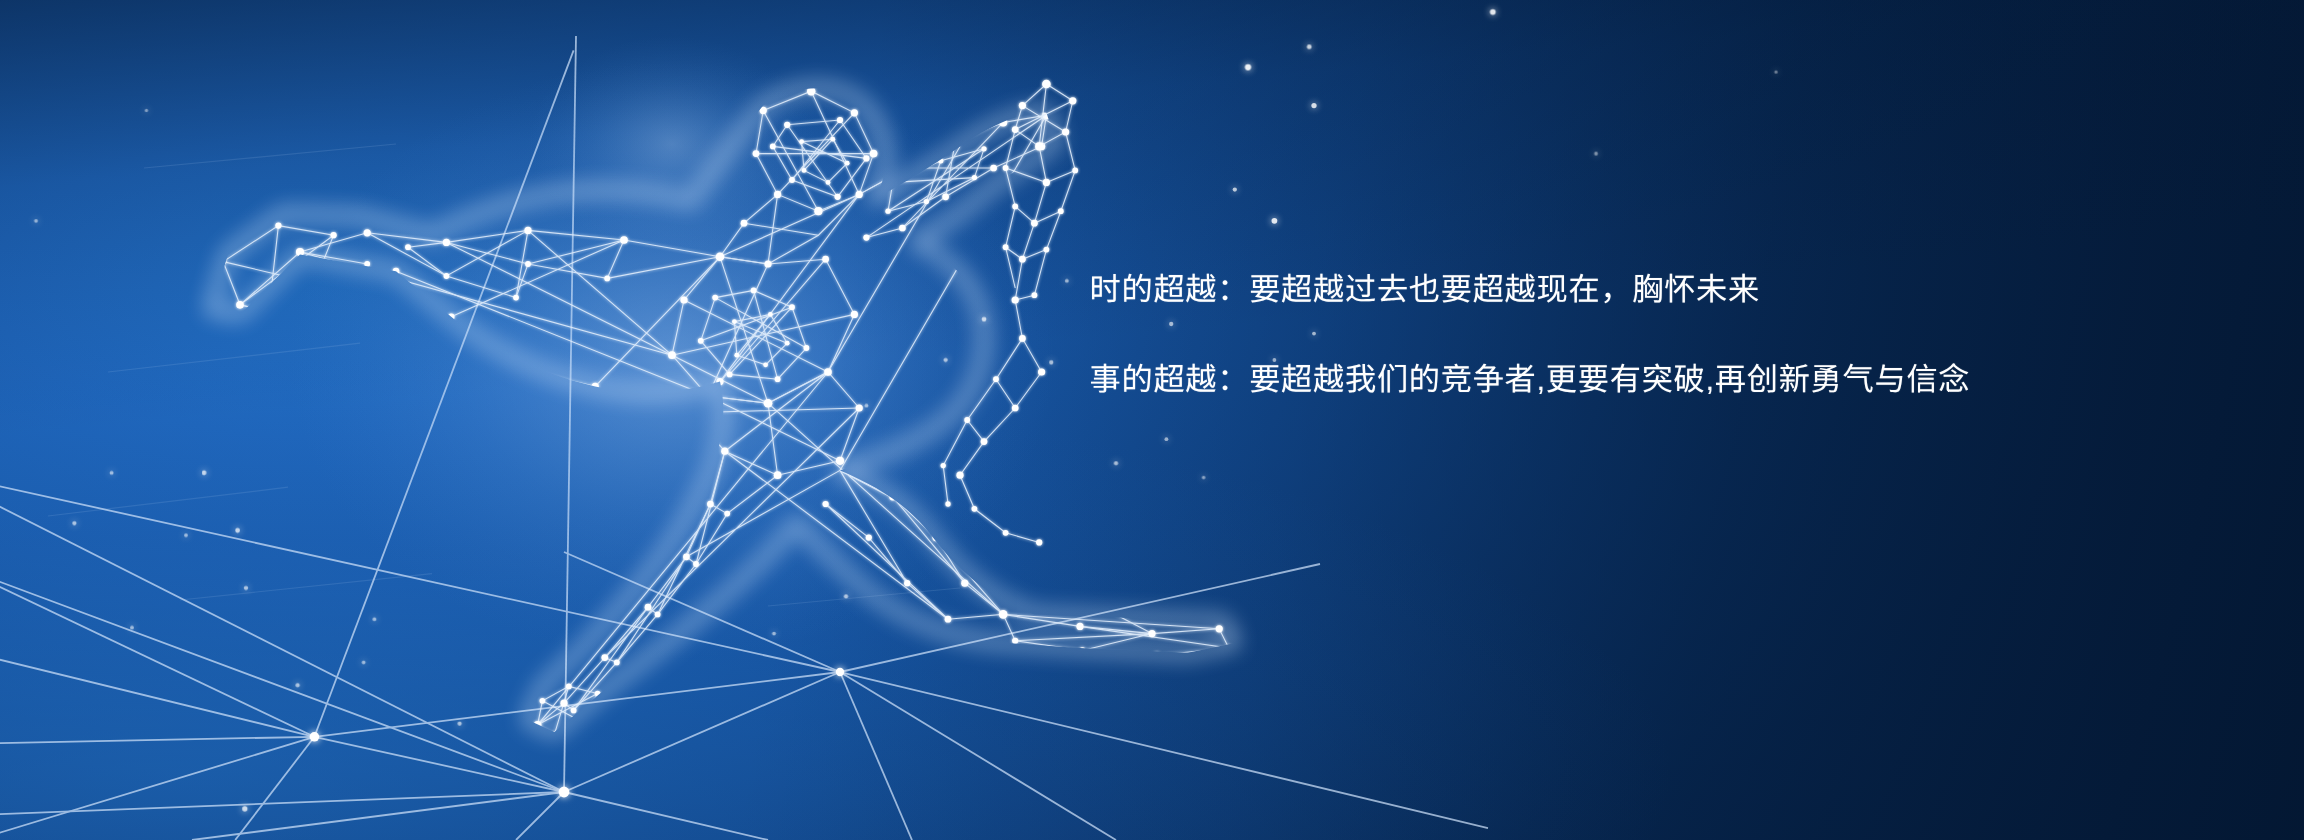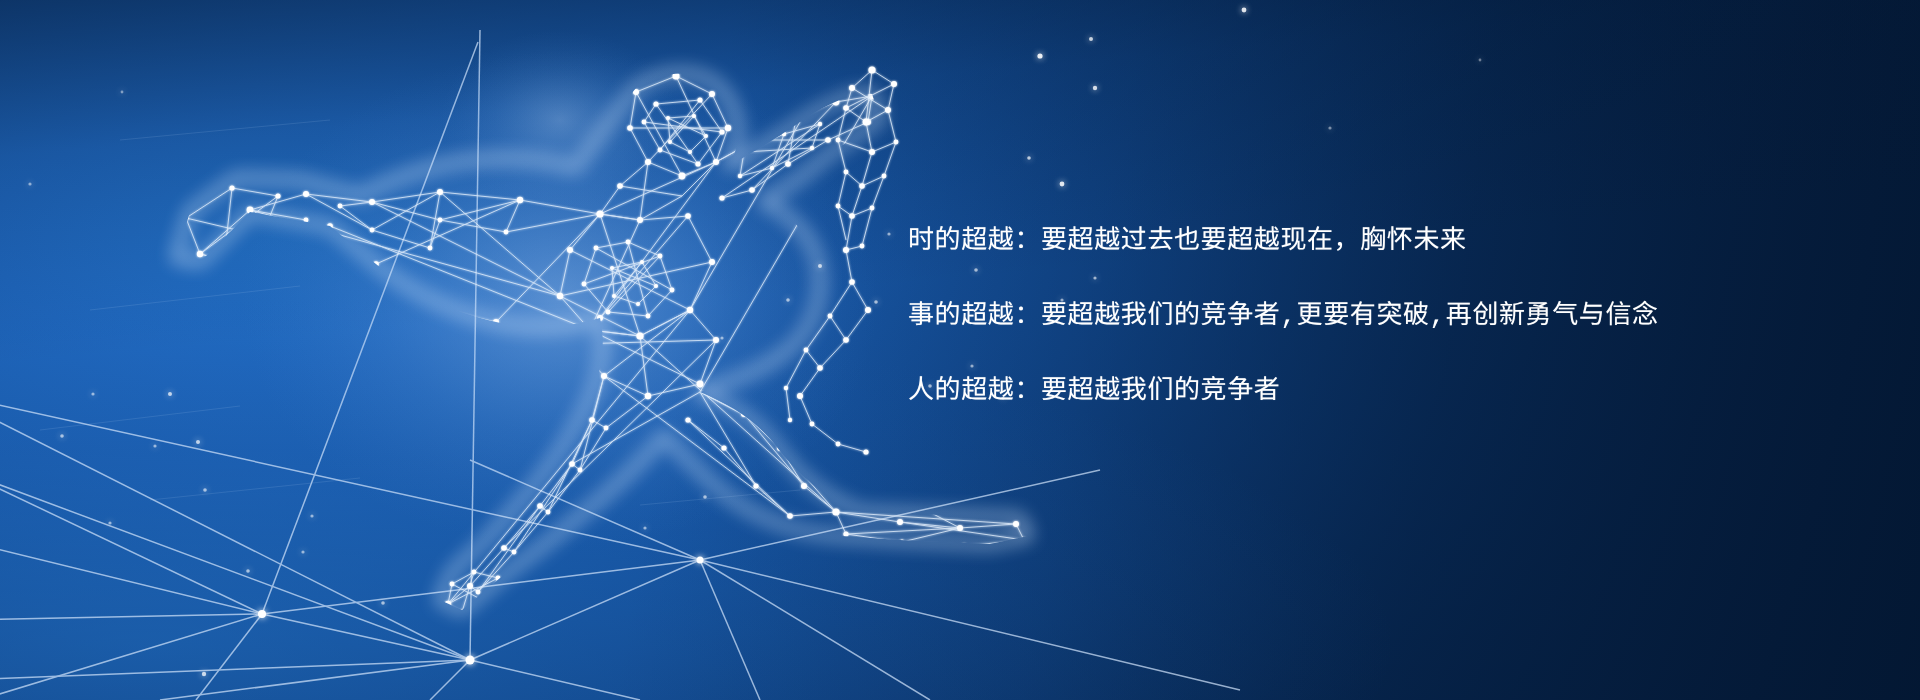--- a/index.html
+++ b/index.html
@@ -4,21 +4,21 @@
 <title>Hero Banner</title>
 <style>
   html,body{margin:0;padding:0;background:#000;}
   *{box-sizing:border-box;}
 
   .stage{
     position:relative;
     width:1920px;
     height:700px;
     overflow:hidden;
-    font-family:Liberation Mono, monospace;
+    font-family:Liberation Sans, sans-serif;
     background:#052247;
   }
 
   
   .bg-base{
     position:absolute; inset:0;
     background:
       radial-gradient(120% 150% at 14% 34%,
         #2370c6 0%,
         #1f66bc 12%,
@@ -467,16 +467,15 @@
       <circle cx="30" cy="184" r="1.6" opacity="0.50"></circle>
       <circle cx="122" cy="92" r="1.4" opacity="0.45"></circle>
       <circle cx="1330" cy="128" r="1.6" opacity="0.45"></circle>
       <circle cx="1480" cy="60" r="1.4" opacity="0.40"></circle>
     </g>
   </svg>
 
   <div class="text-block">
     <p class="hero-line">时的超越：要超越过去也要超越现在，胸怀未来</p>
     <p class="hero-line">事的超越：要超越我们的竞争者,更要有突破,再创新勇气与信念</p>
-    <p class="hero-line">人的超越：要超越我们的竞争者</p>
   </div>
 
 </div>
 
 </body></html>

